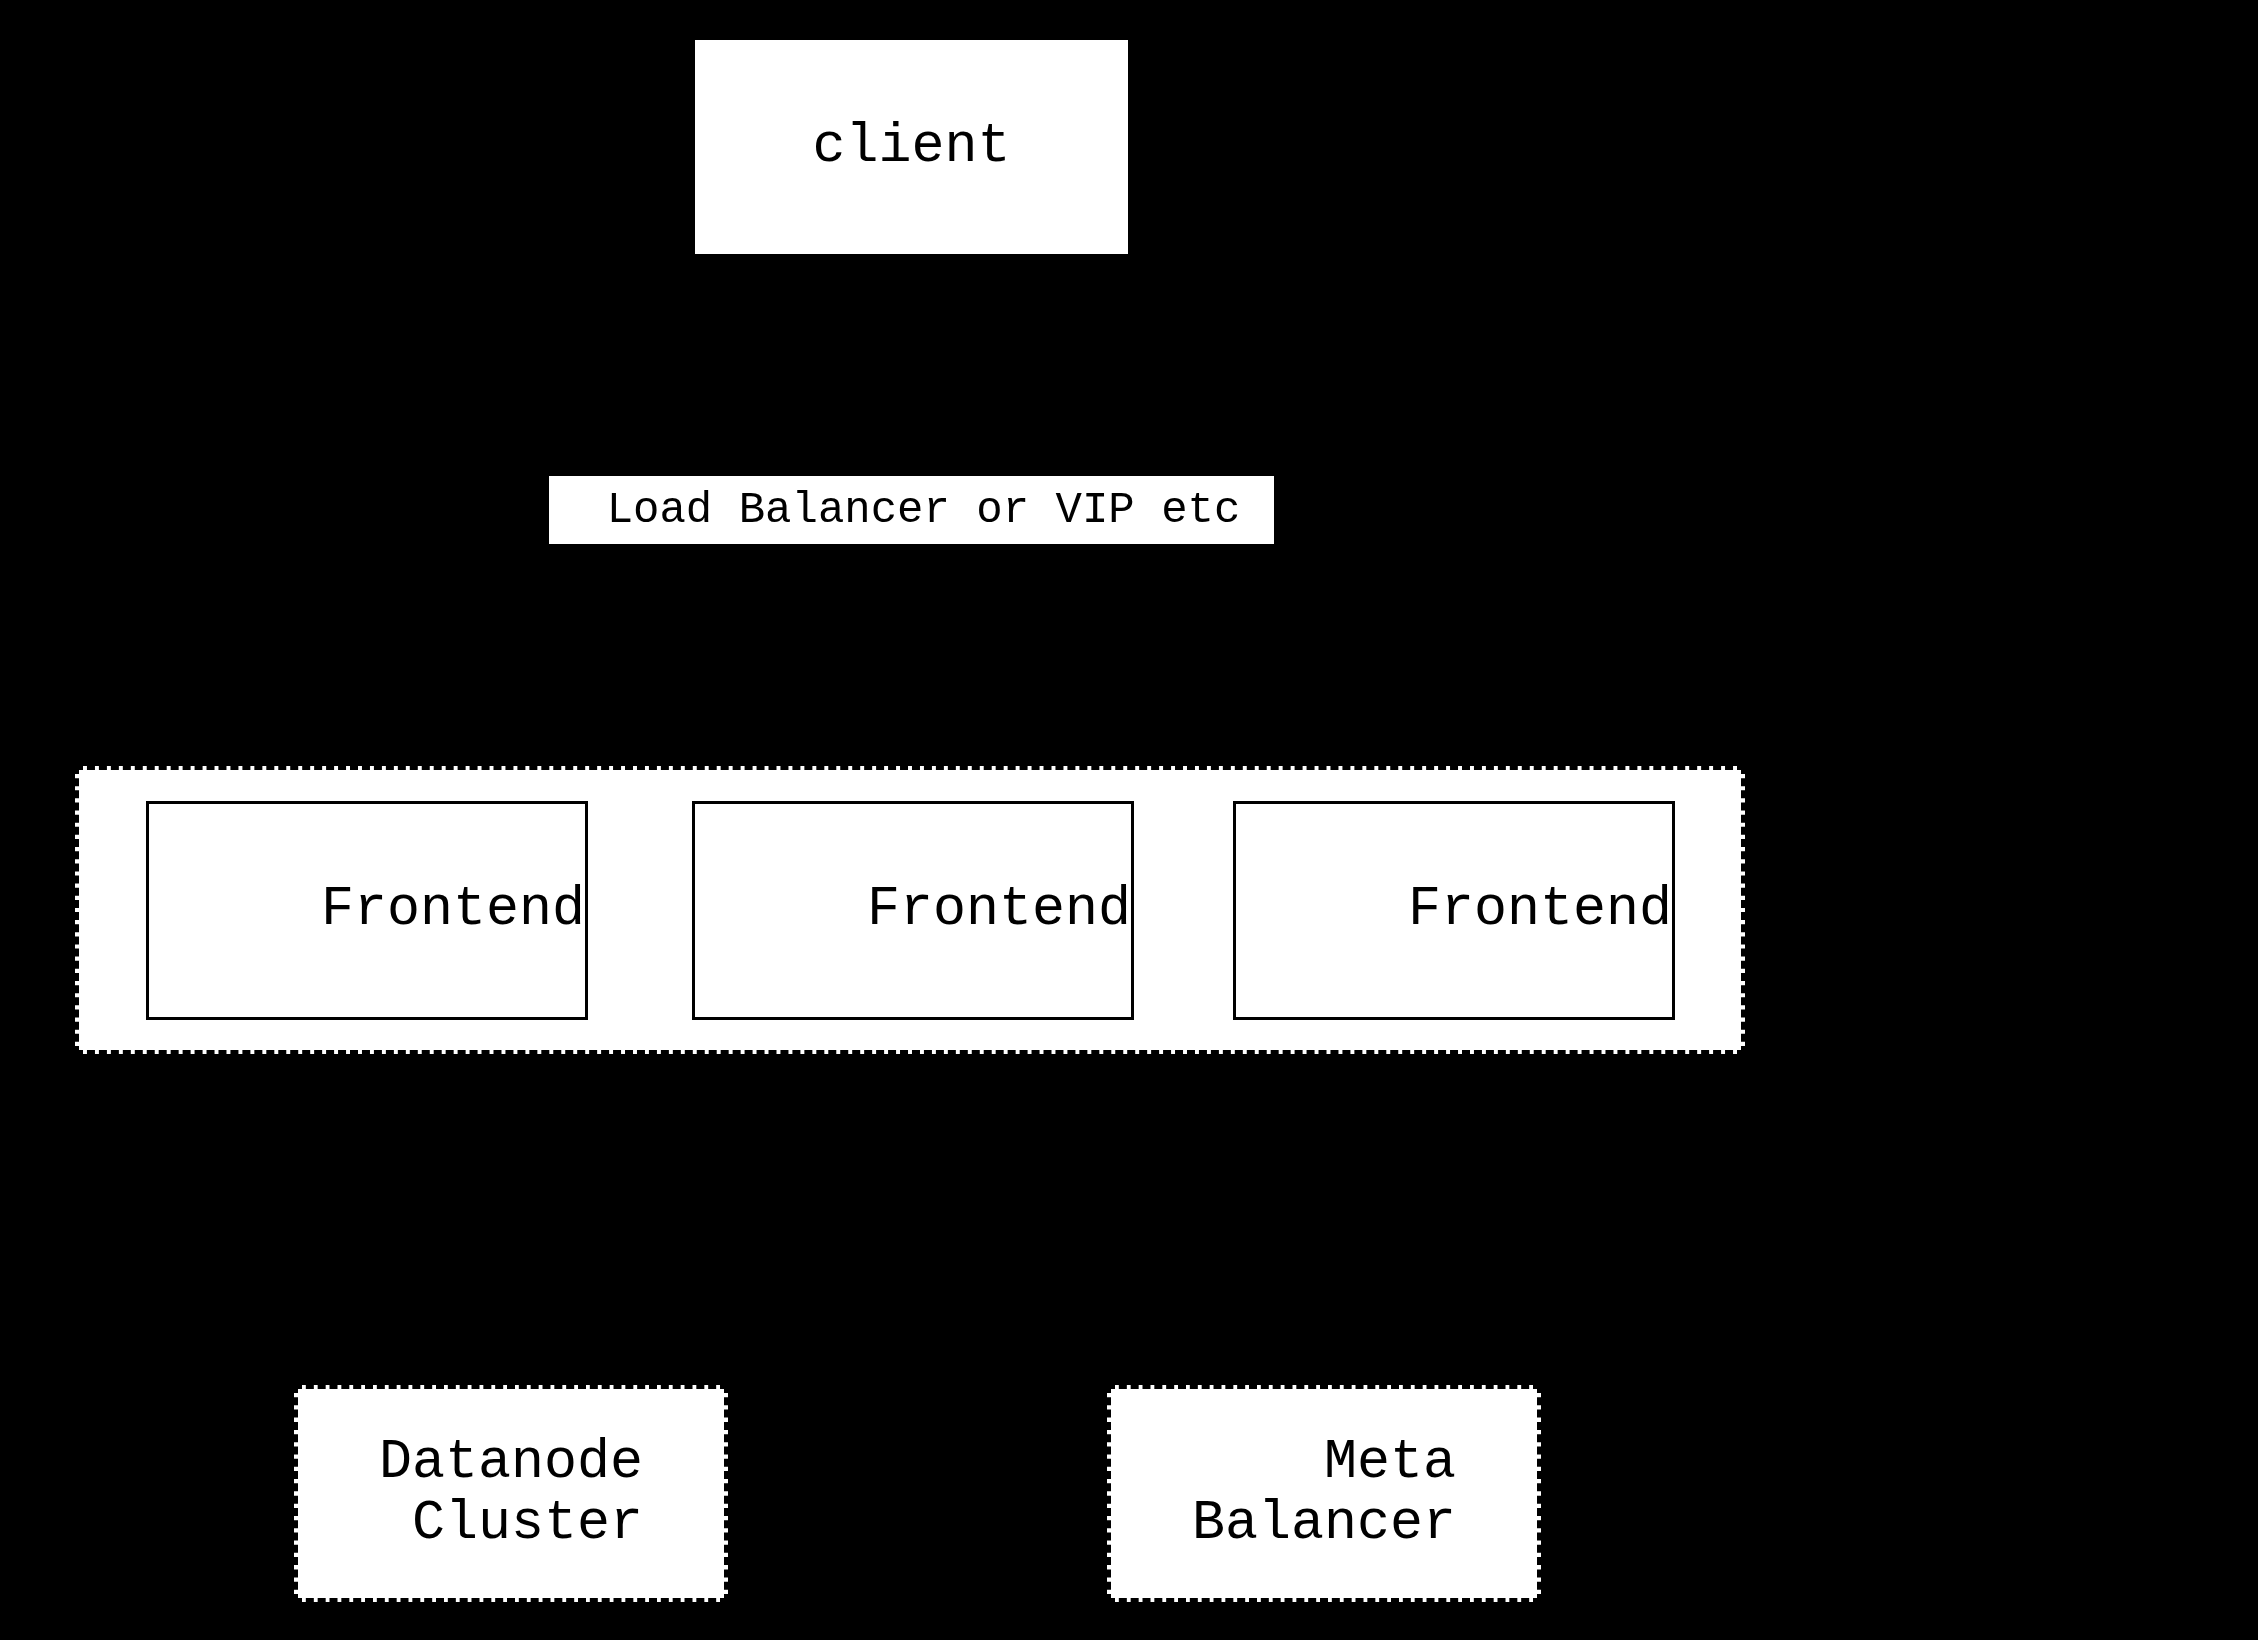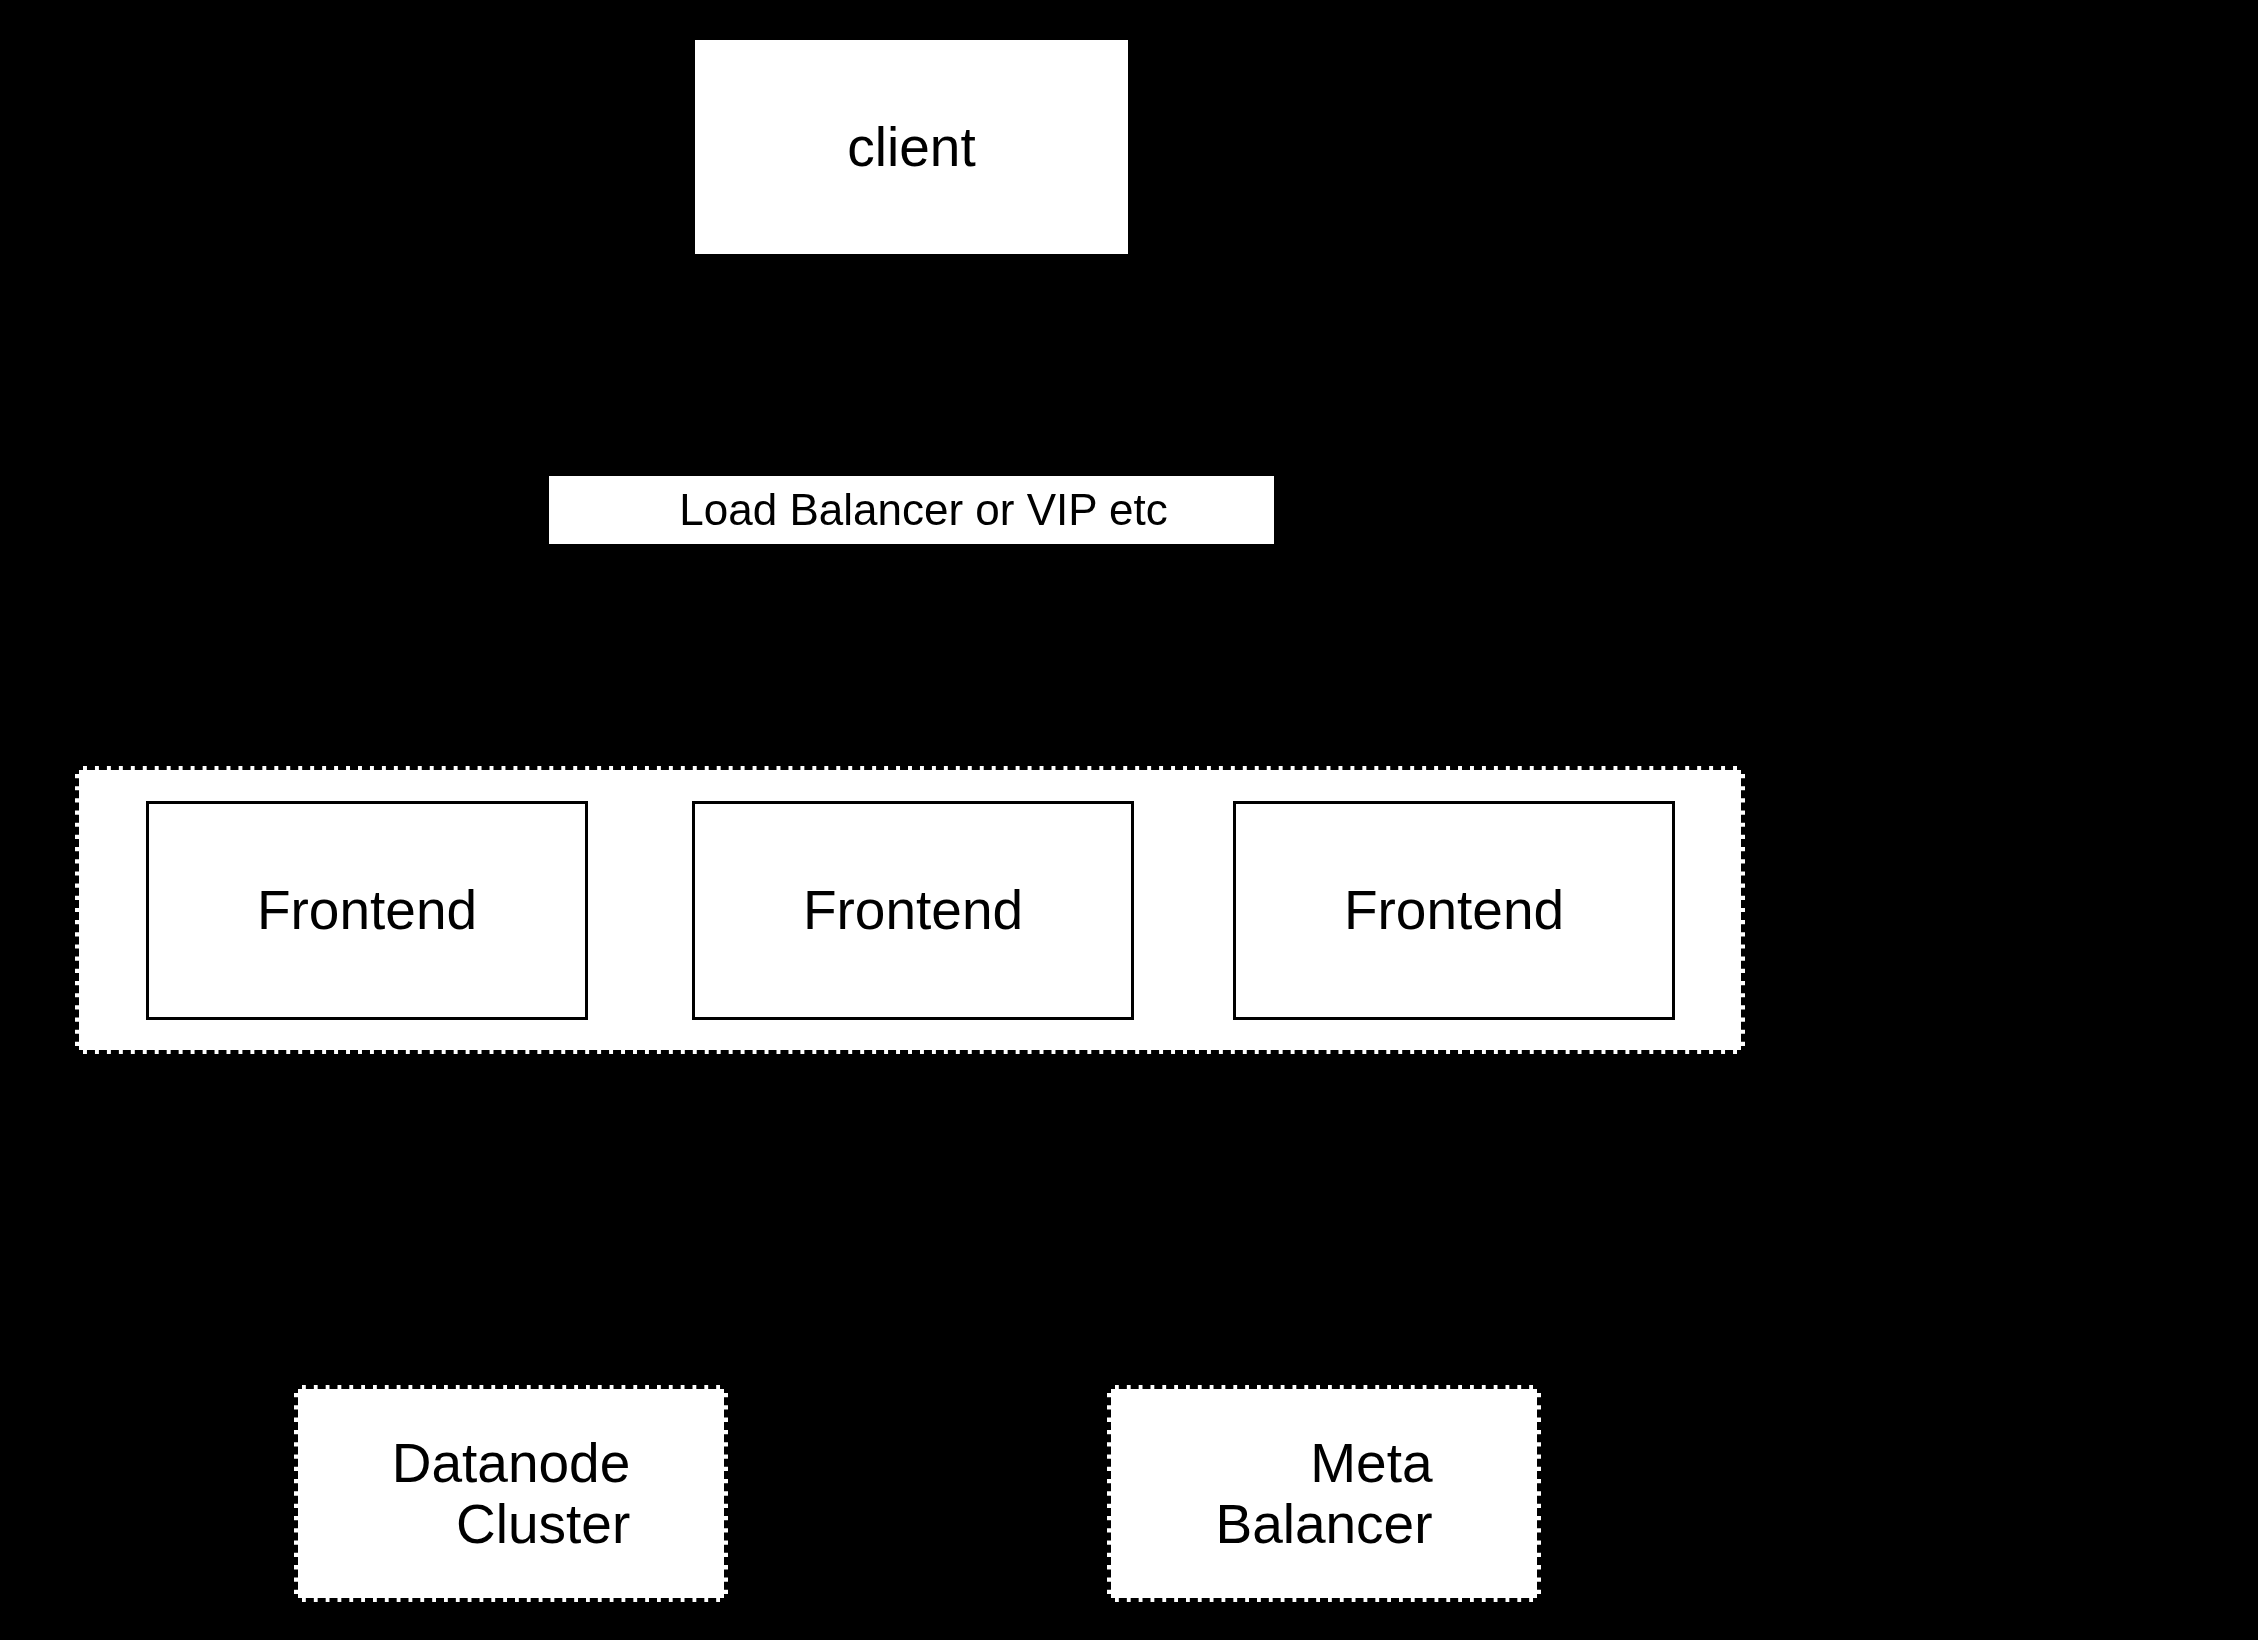--- a/index.html
+++ b/index.html
@@ -12,39 +12,40 @@
     margin: 0;
     padding: 0;
     background: var(--bg);
   }
   .stage {
     position: relative;
     width: 1830px;
     height: 1640px;
     background: var(--bg);
     overflow: hidden;
-    font-family: Liberation Sans, sans-serif;
+    font-family: Liberation Mono, monospace;
     color: var(--ink);
   }
   .node {
     position: absolute;
     background: var(--fill);
     display: flex;
     align-items: center;
     justify-content: center;
     text-align: center;
     font-size: 55px;
     line-height: 1.1;
     color: var(--ink);
   }
   .node.dashed {
     border: 4.5px dashed var(--ink);
   }
   .node.solid {
     border: 3.6px solid var(--ink);
+    justify-content: flex-end;
   }
   .multiline {
     white-space: pre-line;
     text-align: right;
   }
   
   .client {
     left: 695px; top: 40px;
     width: 433px; height: 214px;
   }

